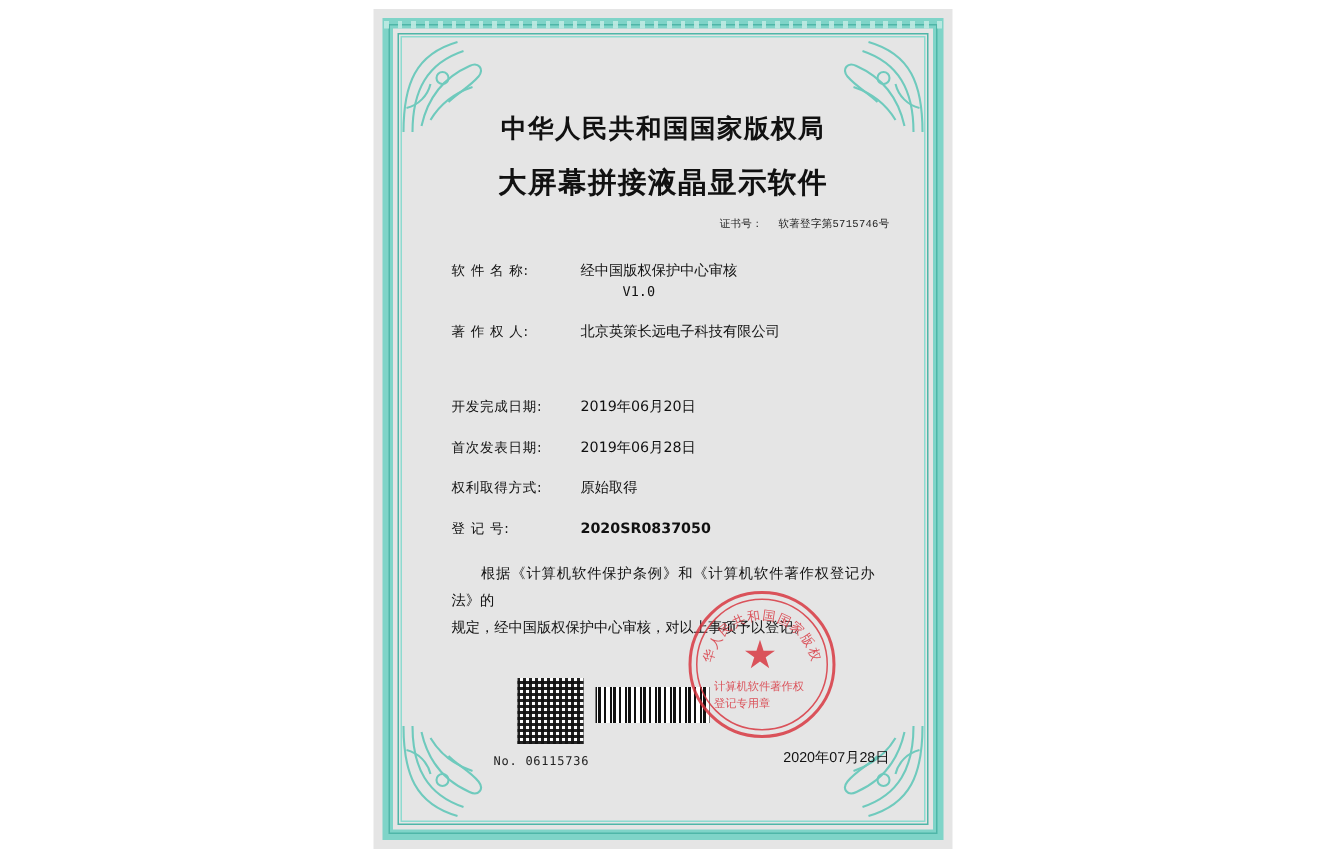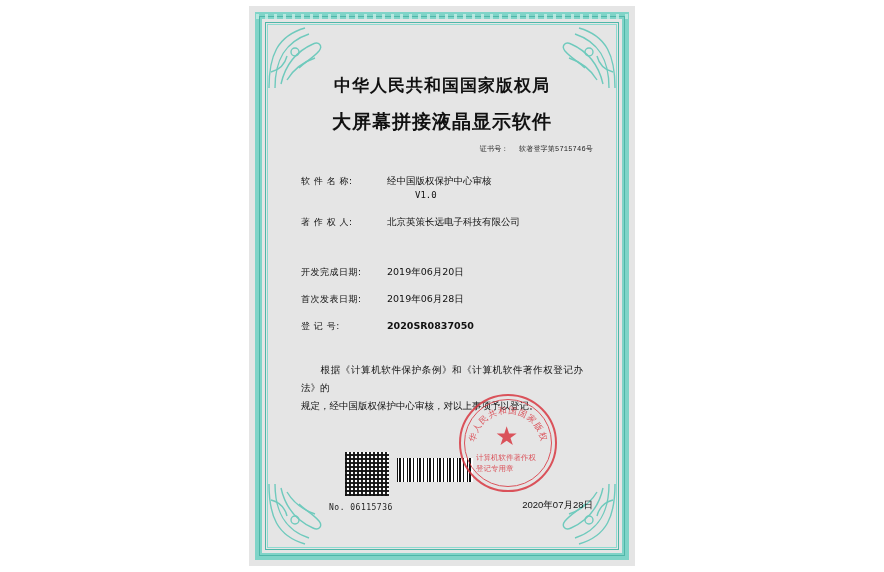--- a/index.html
+++ b/index.html
@@ -142,21 +142,21 @@
     font-family: "DejaVu Sans Mono", monospace;
     font-size: 9px;
     letter-spacing: 0;
     margin-left: 28px;
   }
   .row.gap-top { margin-top: 36px; }
   .mono { font-family: "DejaVu Sans Mono", monospace; font-weight: bold; }
 
   
   .statement {
-    margin-top: 28px;
+    margin-top: 14px;
     padding-left: 22px;
     padding-right: 22px;
     font-family: "DejaVu Sans", sans-serif;
     font-size: 9.5px;
     line-height: 18px;
     color: #111;
     text-align: justify;
   }
   .statement .indent { display: inline-block; width: 19px; }
 
@@ -353,20 +353,24 @@
       <div class="row gap-top">
         <div class="label">开发完成日期:</div>
         <div class="value">2019年06月20日</div>
       </div>
 
       <div class="row">
         <div class="label">首次发表日期:</div>
         <div class="value">2019年06月28日</div>
       </div>
 
+      <div class="row">
+        <div class="label">权利取得方式:</div>
+        <div class="value">原始取得</div>
+      </div>
 
 
       <div class="row">
         <div class="label">登 记 号:</div>
         <div class="value mono">2020SR0837050</div>
       </div>
 
     </div>
 
     <div class="statement">

